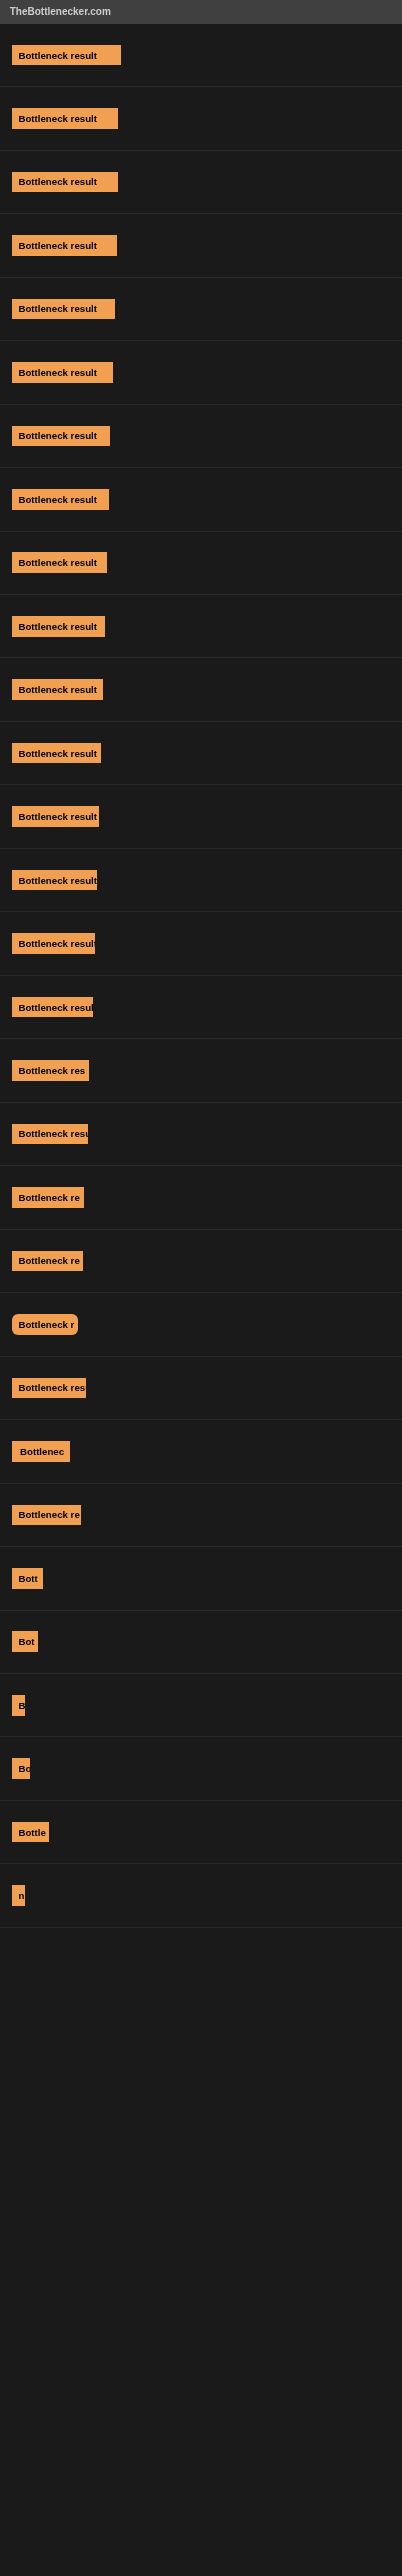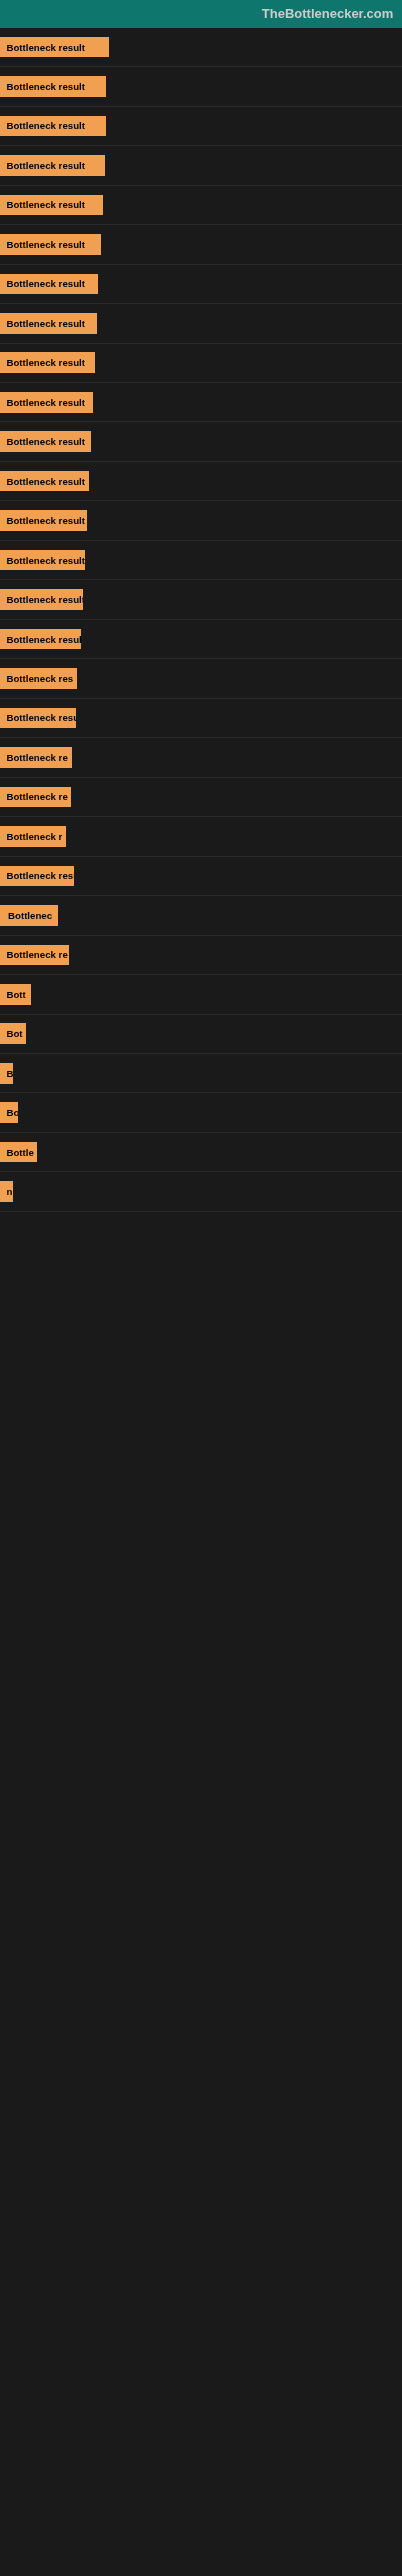--- a/index.html
+++ b/index.html
@@ -10,32 +10,32 @@
 
     body {
       width: 403px;
       min-height: 2576px;
       background-color: #1a1a1a;
       font-family: Arial, sans-serif;
       position: relative;
     }
 
     .site-title {
-      text-align: right;
+      text-align: left;
       padding: 6.4px 9.7px;
       color: #cccccc;
-      font-size: 13px;
+      font-size: 10px;
       font-weight: bold;
-      background-color: #0f766e;
+      background-color: #404040;
     }
 
     .bottleneck-bar {
       display: flex;
       align-items: center;
-      margin: 0;
+      margin: 12px;
       padding: 3.2px 0;
     }
 
     .bottleneck-label {
       background-color: #f0a050;
       color: #000;
       font-size: 9.7px;
       font-weight: bold;
       padding: 4.8px 6.4px;
       white-space: nowrap;
@@ -176,21 +176,21 @@
       </div>
     </div>
     <div class="row-wrapper">
       <div class="bottleneck-bar">
         <div class="bottleneck-label" style="width: 71px; min-width: 71px; max-width: 71px;">Bottleneck re</div>
         <div class="bar-container"></div>
       </div>
     </div>
     <div class="row-wrapper">
       <div class="bottleneck-bar">
-        <div class="bottleneck-label" style="width: 66px; min-width: 66px; max-width: 66px;">Bottleneck r</div>
+        <div class="bottleneck-label" style="width: 66px; min-width: 66px; max-width: 66px; border-radius: 6px;">Bottleneck r</div>
         <div class="bar-container"></div>
       </div>
     </div>
     <div class="row-wrapper">
       <div class="bottleneck-bar">
         <div class="bottleneck-label" style="width: 74px; min-width: 74px; max-width: 74px;">Bottleneck resu</div>
         <div class="bar-container"></div>
       </div>
     </div>
     <div class="row-wrapper">

